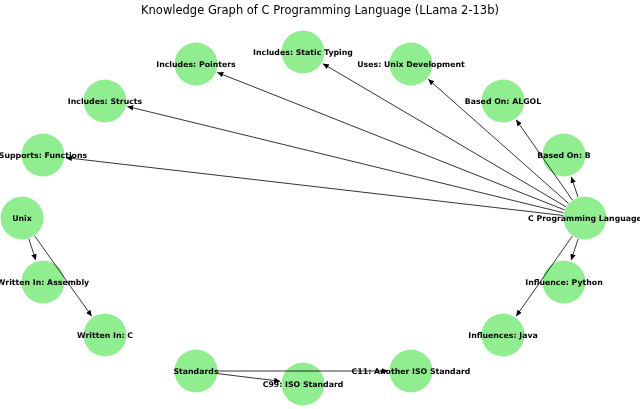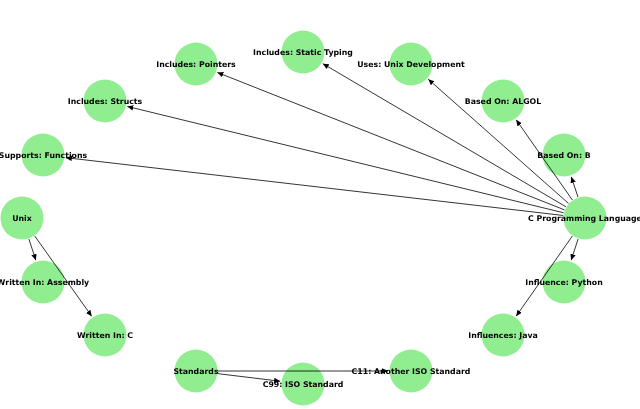--- a/index.html
+++ b/index.html
@@ -34,20 +34,21 @@
     font-family: "DejaVu Sans", sans-serif;
     font-size: 7.8px;
     font-weight: bold;
     fill: #000000;
   }
 </style>
 </head>
 <body>
 
 <div class="figure">
+  <div class="figure-title">Knowledge Graph of C Programming Language (LLama 2-13b)</div>
 
   <svg class="graph-canvas" width="640" height="409" viewBox="0 0 640 409" xmlns="http://www.w3.org/2000/svg">
     <defs>
       <marker id="arrowhead" markerUnits="userSpaceOnUse" markerWidth="8" markerHeight="7" refX="6" refY="2.75" orient="auto">
         <path d="M0,0 L6,2.75 L0,5.5 z" fill="#000000"></path>
       </marker>
     </defs>
     <g id="nodes-layer">
         <circle cx="585" cy="218" r="21.5" fill="#90EE90"></circle>
         <circle cx="564" cy="155" r="21.5" fill="#90EE90"></circle>

